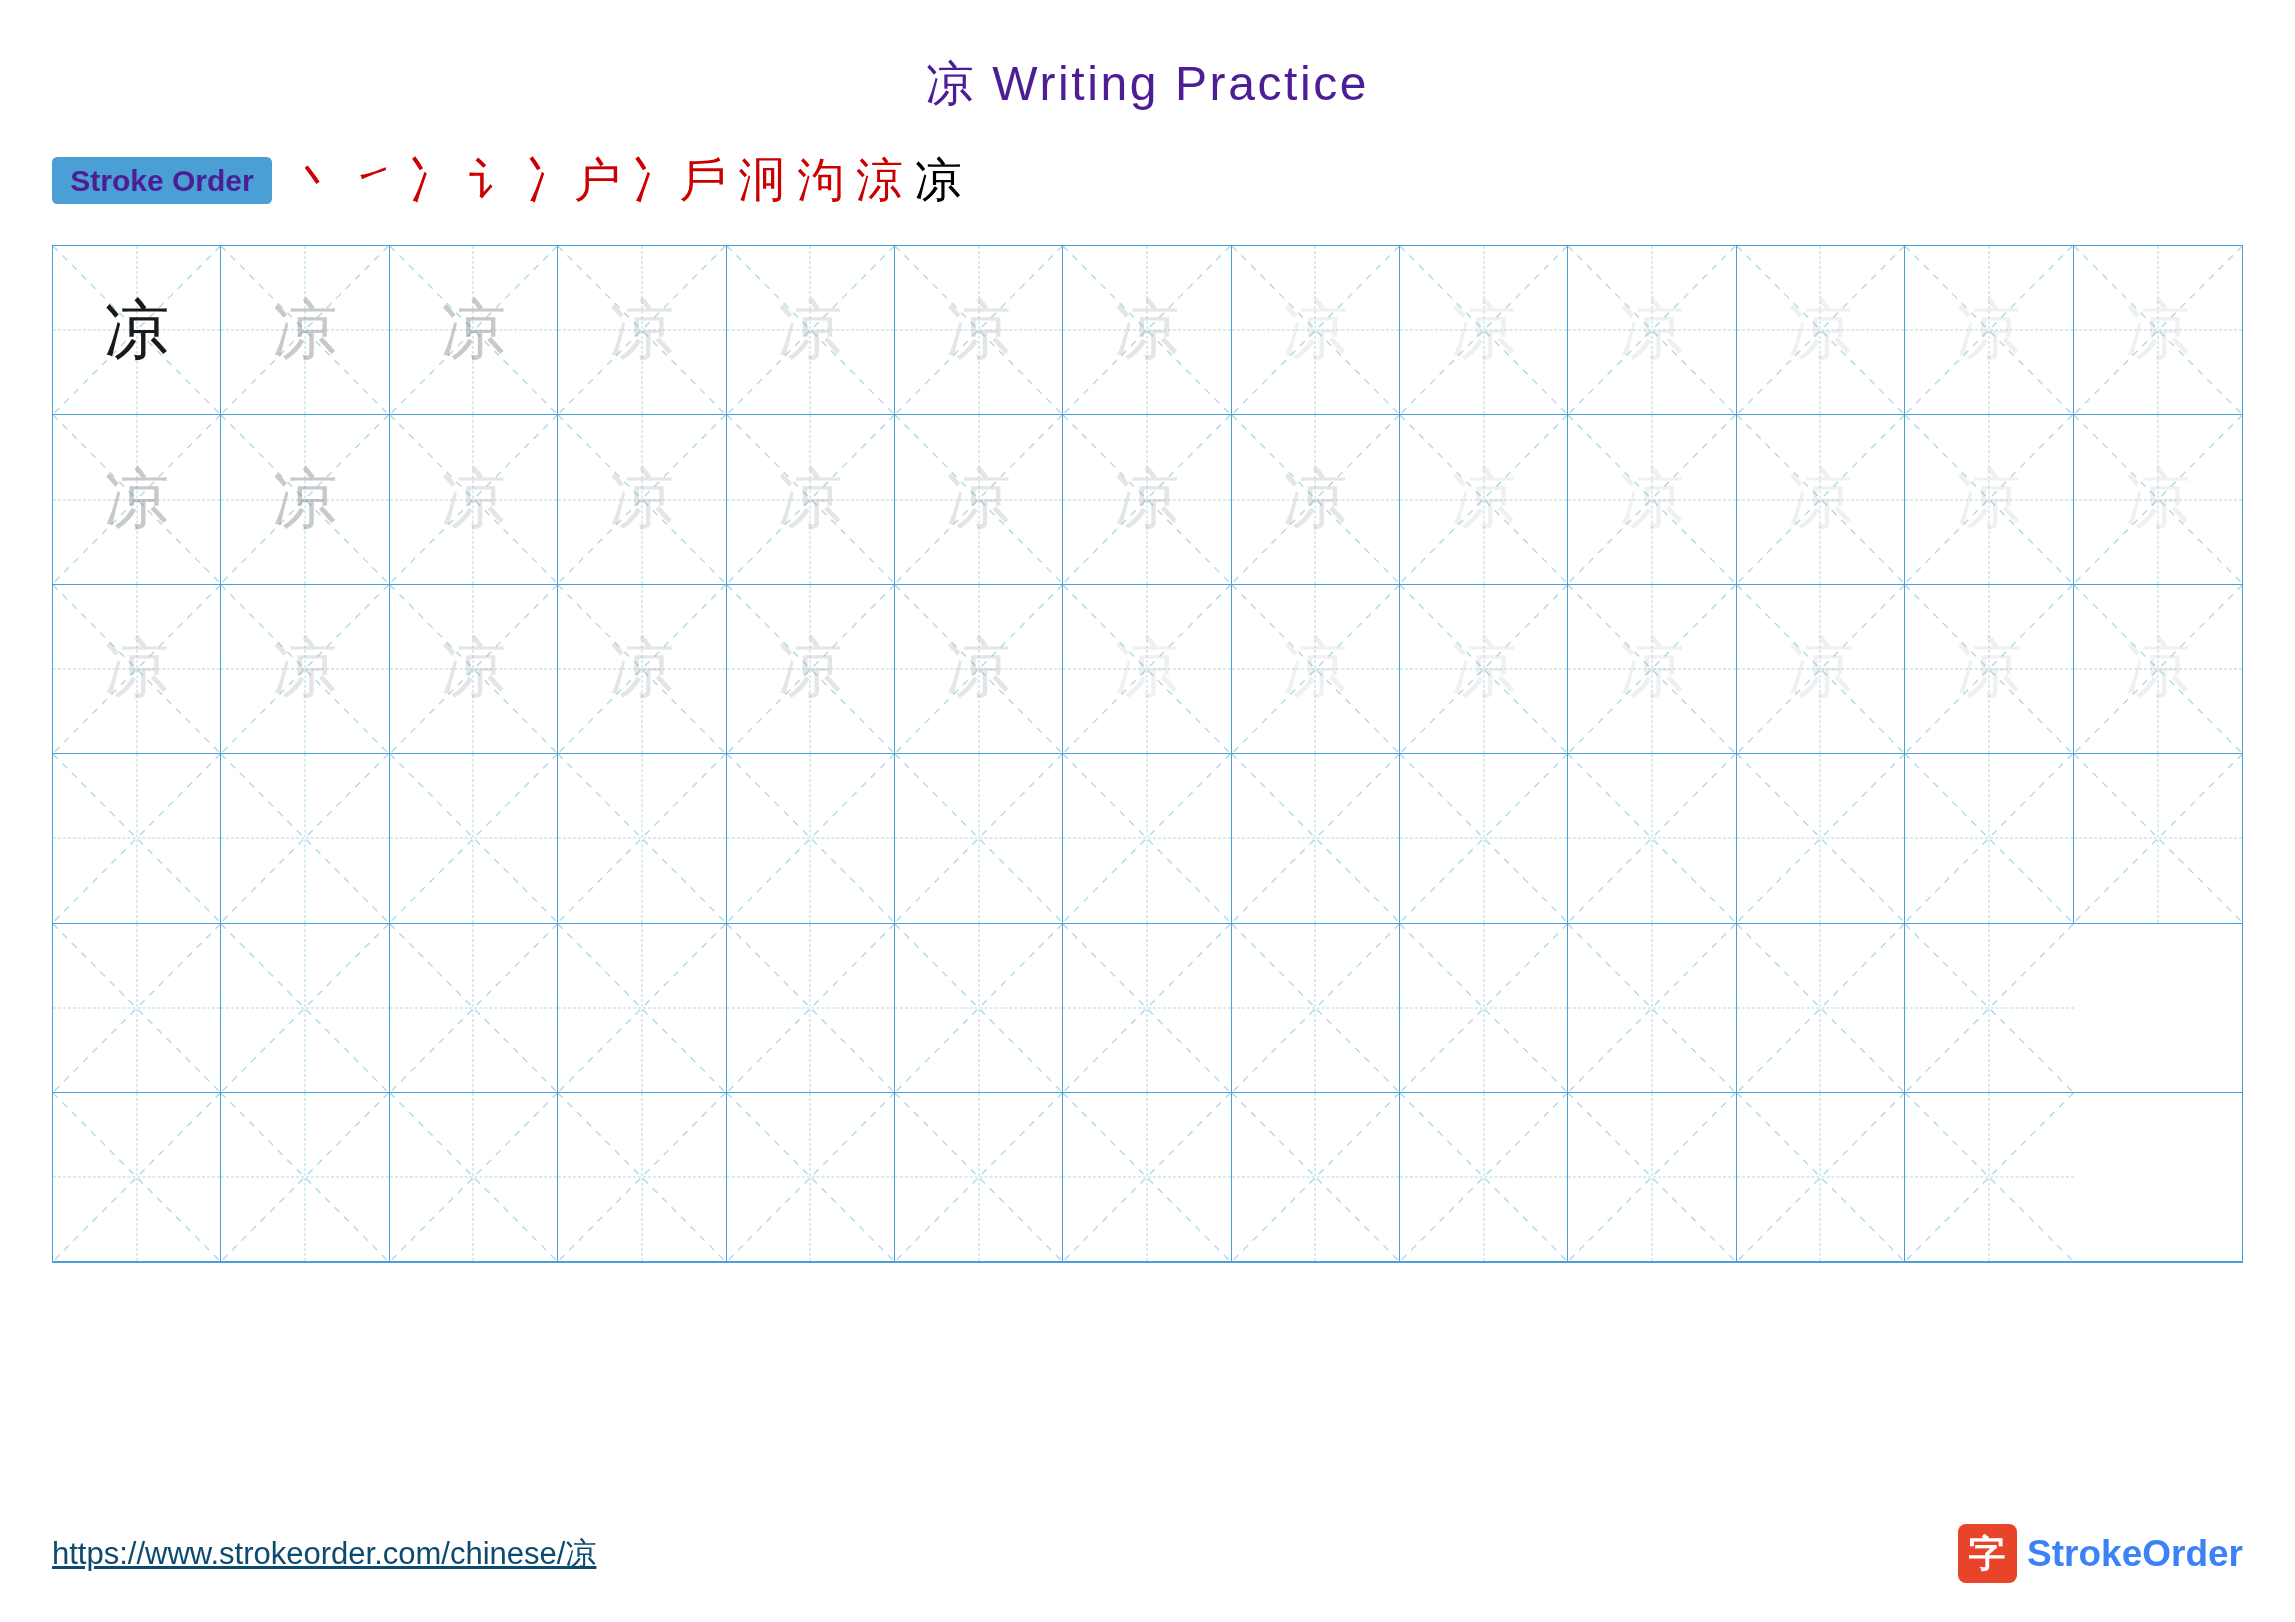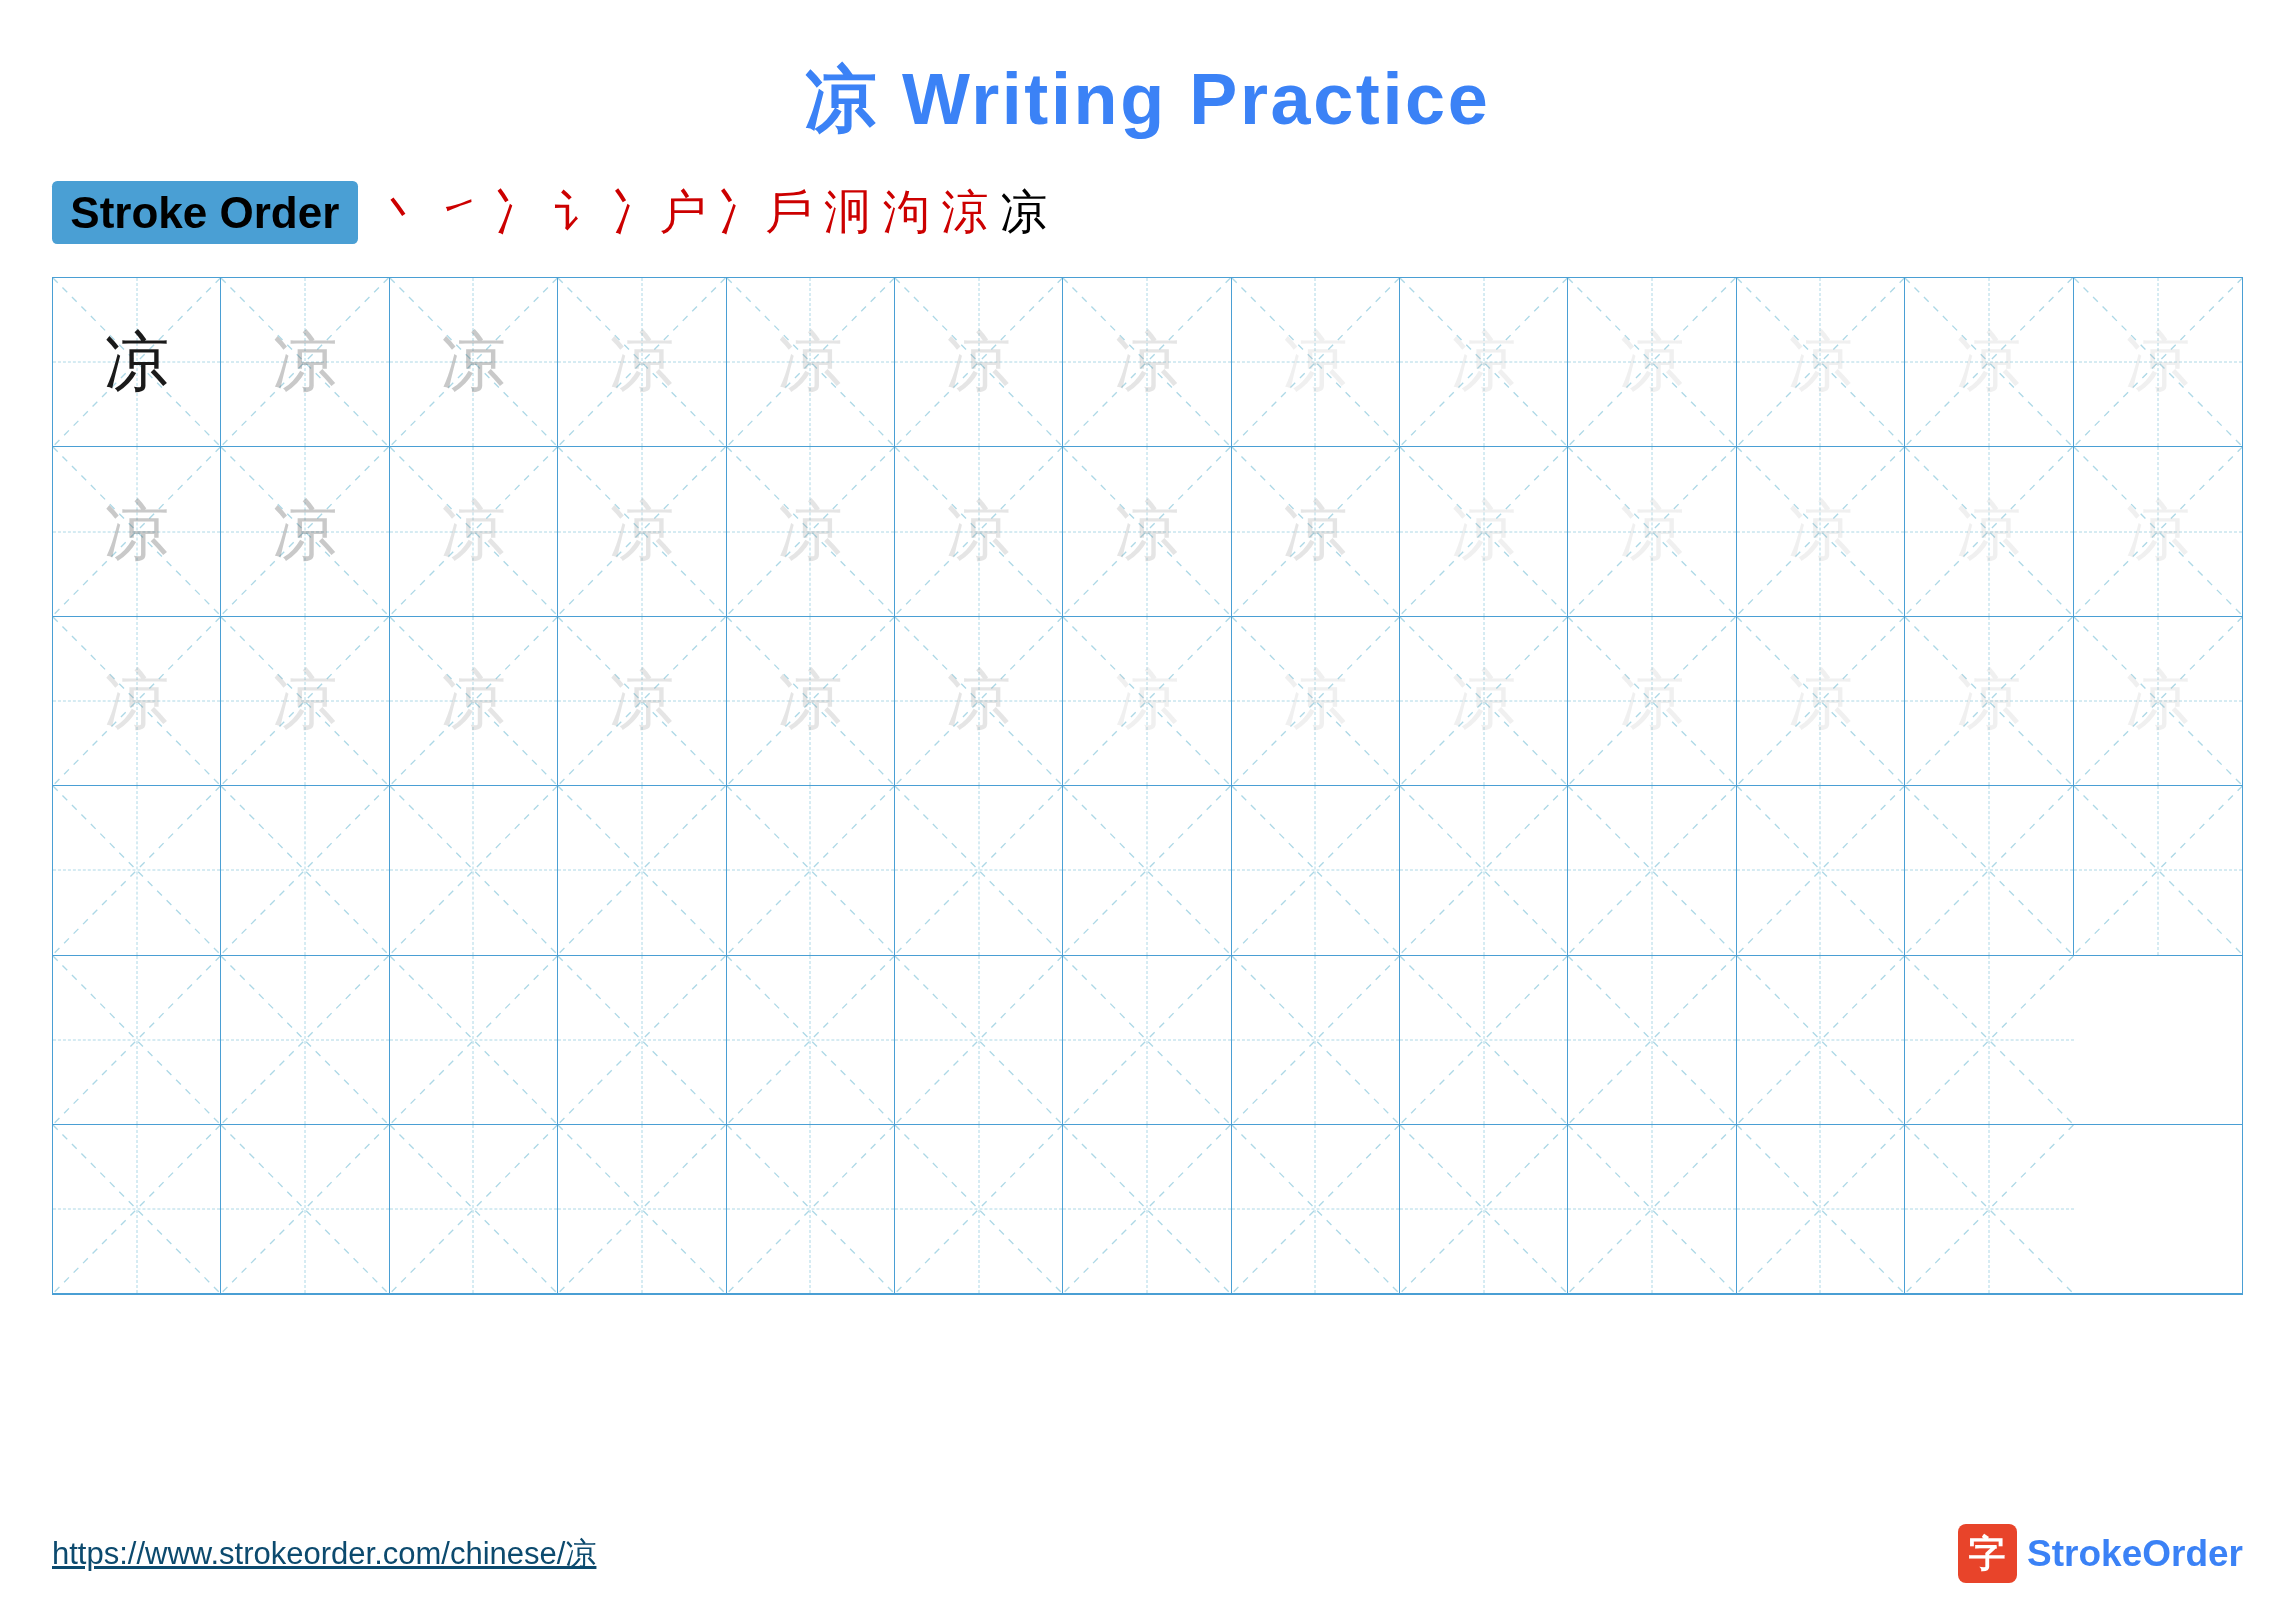--- a/index.html
+++ b/index.html
@@ -15,40 +15,40 @@
     .page-container {
       width: 100%;
       height: 100%;
       padding: 39px 52px;
       display: flex;
       flex-direction: column;
       align-items: center;
     }
 
     .title {
-      font-size: 72px;
-      color: #3b82f6;
-      font-weight: bold;
+      font-size: 48px;
+      color: #4c1d95;
+      font-weight: normal;
       margin-bottom: 33px;
       margin-top: 13px;
       letter-spacing: 2.6px;
     }
 
     .stroke-order-row {
       display: flex;
       align-items: center;
       width: 100%;
       margin-bottom: 33px;
       gap: 19.6px;
     }
 
     .stroke-order-badge {
       background: #4a9fd4;
-      color: #000000;
-      font-size: 44px;
+      color: #4c1d95;
+      font-size: 30px;
       font-weight: bold;
       padding: 6.5px 18.3px;
       border-radius: 5.2px;
       white-space: nowrap;
       text-align: center;
     }
 
     .stroke-sequence {
       display: flex;
       align-items: center;

